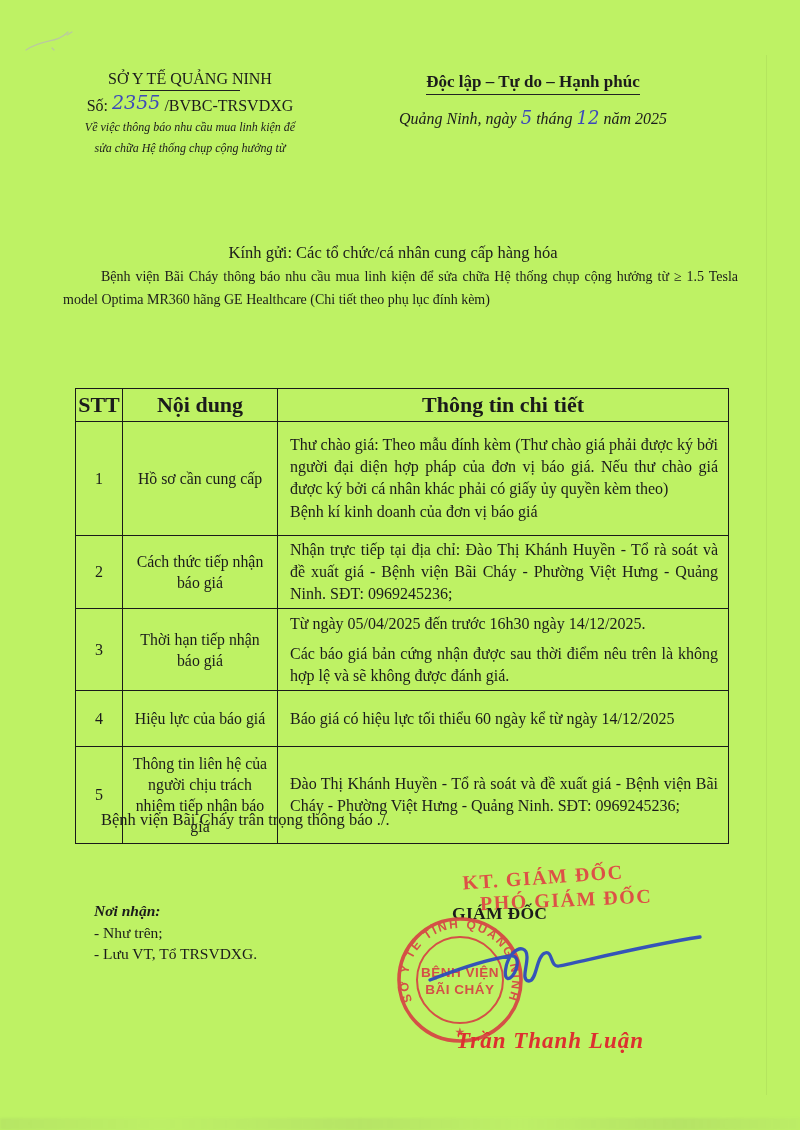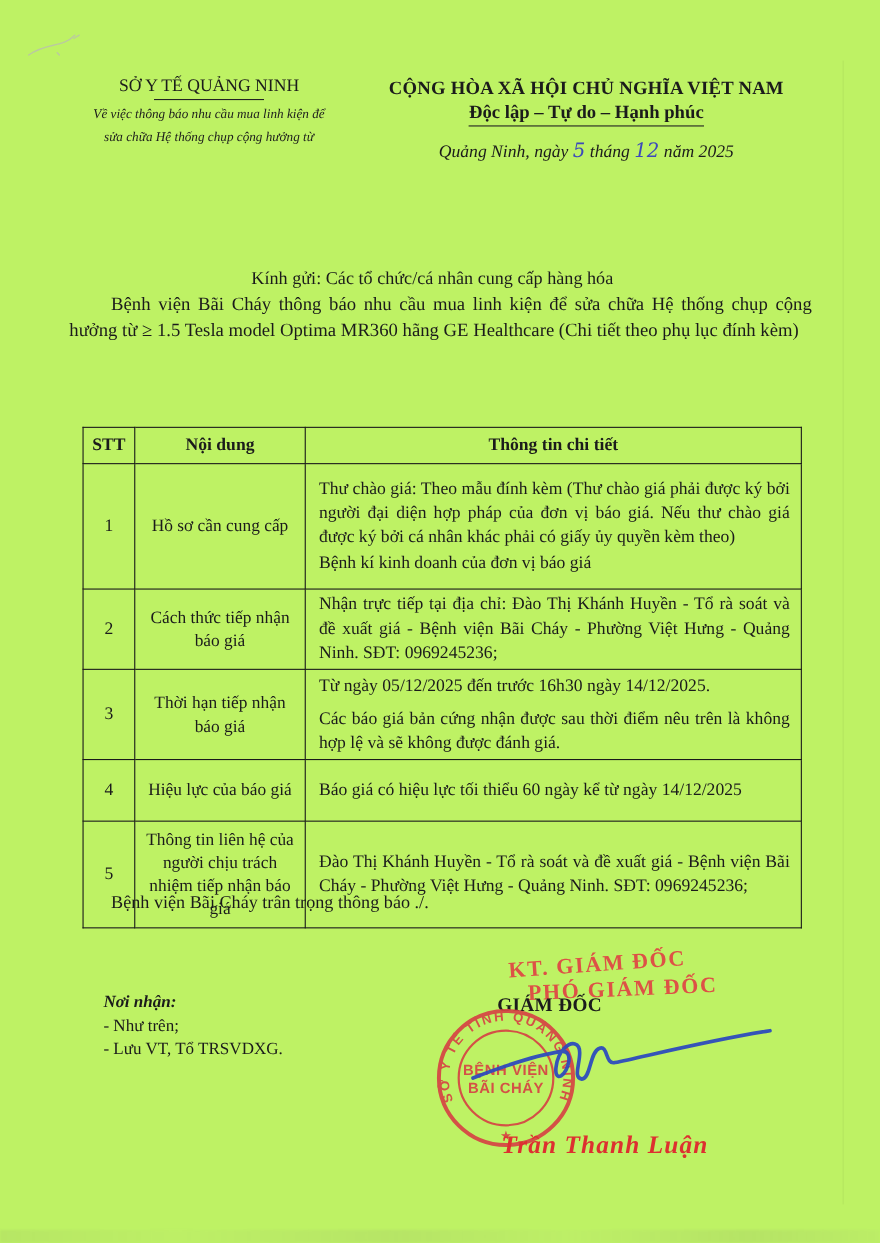--- a/index.html
+++ b/index.html
@@ -18,25 +18,25 @@
   .hand{font-family:"DejaVu Serif",serif;font-style:italic;color:#3c49bb;}
   .so-line .hand{font-size:19px;position:relative;top:-2px;}
   .hdr-right{position:absolute;left:338px;top:70px;width:390px;text-align:center;}
   .nat1{font-size:17px;font-weight:bold;letter-spacing:.2px;white-space:nowrap;}
   .nat2{font-size:17px;font-weight:bold;display:inline-block;border-bottom:1.7px solid #222;padding-bottom:2px;margin-top:2px;text-align:right;}
   .date-line{font-size:16px;font-style:italic;margin-top:12px;}
   .date-line .hand{font-size:18px;}
   
   .salutation{position:absolute;left:0;right:14px;top:243px;text-align:center;font-size:16.5px;}
   .body-paras{position:absolute;left:63px;top:266px;width:675px;}
-  .body-paras p{margin:0;font-size:17px;line-height:22.5px;text-align:justify;text-indent:38px;}
+  .body-paras p{margin:0;font-size:14px;line-height:22.5px;text-align:justify;text-indent:38px;}
   
   table.quote-table{position:absolute;left:75px;top:388px;width:653px;border-collapse:collapse;table-layout:fixed;}
   .quote-table th,.quote-table td{border:1.6px solid #1a1a1a;vertical-align:middle;}
-  .quote-table th{font-size:16px;padding:3px 2px;height:26px;}
+  .quote-table th{font-size:22px;padding:3px 2px;height:26px;}
   td.stt{text-align:center;font-size:16px;}
   td.label{text-align:center;font-size:15.8px;line-height:21px;padding:2px 4px;}
   td.detail{font-size:16px;line-height:22px;text-align:justify;padding:3px 10px 3px 12px;}
   td.detail p{margin:0;}
   td.detail p + p{margin-top:1px;}
   tr.gap td.detail p + p{margin-top:8px;}
   tr.r1{height:114px;} tr.r2{height:72px;} tr.r3{height:82px;} tr.r4{height:56px;} tr.r5{height:97px;}
   
   .closing{position:absolute;left:63px;top:810px;margin:0;font-size:16.5px;text-indent:38px;}
   .recipients{position:absolute;left:94px;top:900px;font-size:15.5px;line-height:21.5px;}
@@ -66,25 +66,29 @@
 <div class="page">
 
   <svg class="artifact-topleft" viewBox="0 0 72 30">
     <path d="M4 24 C 22 12, 34 18, 46 6 M45 9 l5 -3 M30 22 l2 2" stroke="#b9b9b9" stroke-width="1.3" fill="none" stroke-linecap="round"></path>
   </svg>
   <div class="fold-line"></div>
 
   <div class="hdr-left">
     <div class="dept">SỞ Y TẾ QUẢNG NINH</div>
     <div class="org-rule"></div>
+    <div class="so-line">
+      <span>Số:</span>
+      <span class="hand">2355</span>
+      <span>/BVBC-TRSVDXG</span>
+    </div>
     <div class="subject">Về việc thông báo nhu cầu mua linh kiện để sửa chữa Hệ thống chụp cộng hưởng từ</div>
   </div>
 
   <div class="hdr-right">
-    <div class="nat1">CỘNG HÒA XÃ HỘI CHỦ NGHĨA VIỆT NAM</div>
     <div><span class="nat2">Độc lập – Tự do – Hạnh phúc</span></div>
     <div class="date-line">
       <span>Quảng Ninh, ngày</span>
       <span class="hand">5</span>
       <span>tháng</span>
       <span class="hand">12</span>
       <span>năm 2025</span>
     </div>
   </div>
 
@@ -118,21 +122,21 @@
       <td class="stt">2</td>
       <td class="label">Cách thức tiếp nhận báo giá</td>
       <td class="detail">
         <p>Nhận trực tiếp tại địa chỉ: Đào Thị Khánh Huyền - Tổ rà soát và đề xuất giá - Bệnh viện Bãi Cháy - Phường Việt Hưng - Quảng Ninh. SĐT: 0969245236;</p>
       </td>
     </tr>
     <tr class="r3 gap">
       <td class="stt">3</td>
       <td class="label">Thời hạn tiếp nhận báo giá</td>
       <td class="detail">
-        <p>Từ ngày 05/12/2025 đến trước 16h30 ngày 14/12/2025.</p>
+        <p>Từ ngày 05/04/2025 đến trước 16h30 ngày 14/12/2025.</p>
         <p>Các báo giá bản cứng nhận được sau thời điểm nêu trên là không hợp lệ và sẽ không được đánh giá.</p>
       </td>
     </tr>
     <tr class="r4">
       <td class="stt">4</td>
       <td class="label">Hiệu lực của báo giá</td>
       <td class="detail">
         <p>Báo giá có hiệu lực tối thiểu 60 ngày kể từ ngày 14/12/2025</p>
       </td>
     </tr>

